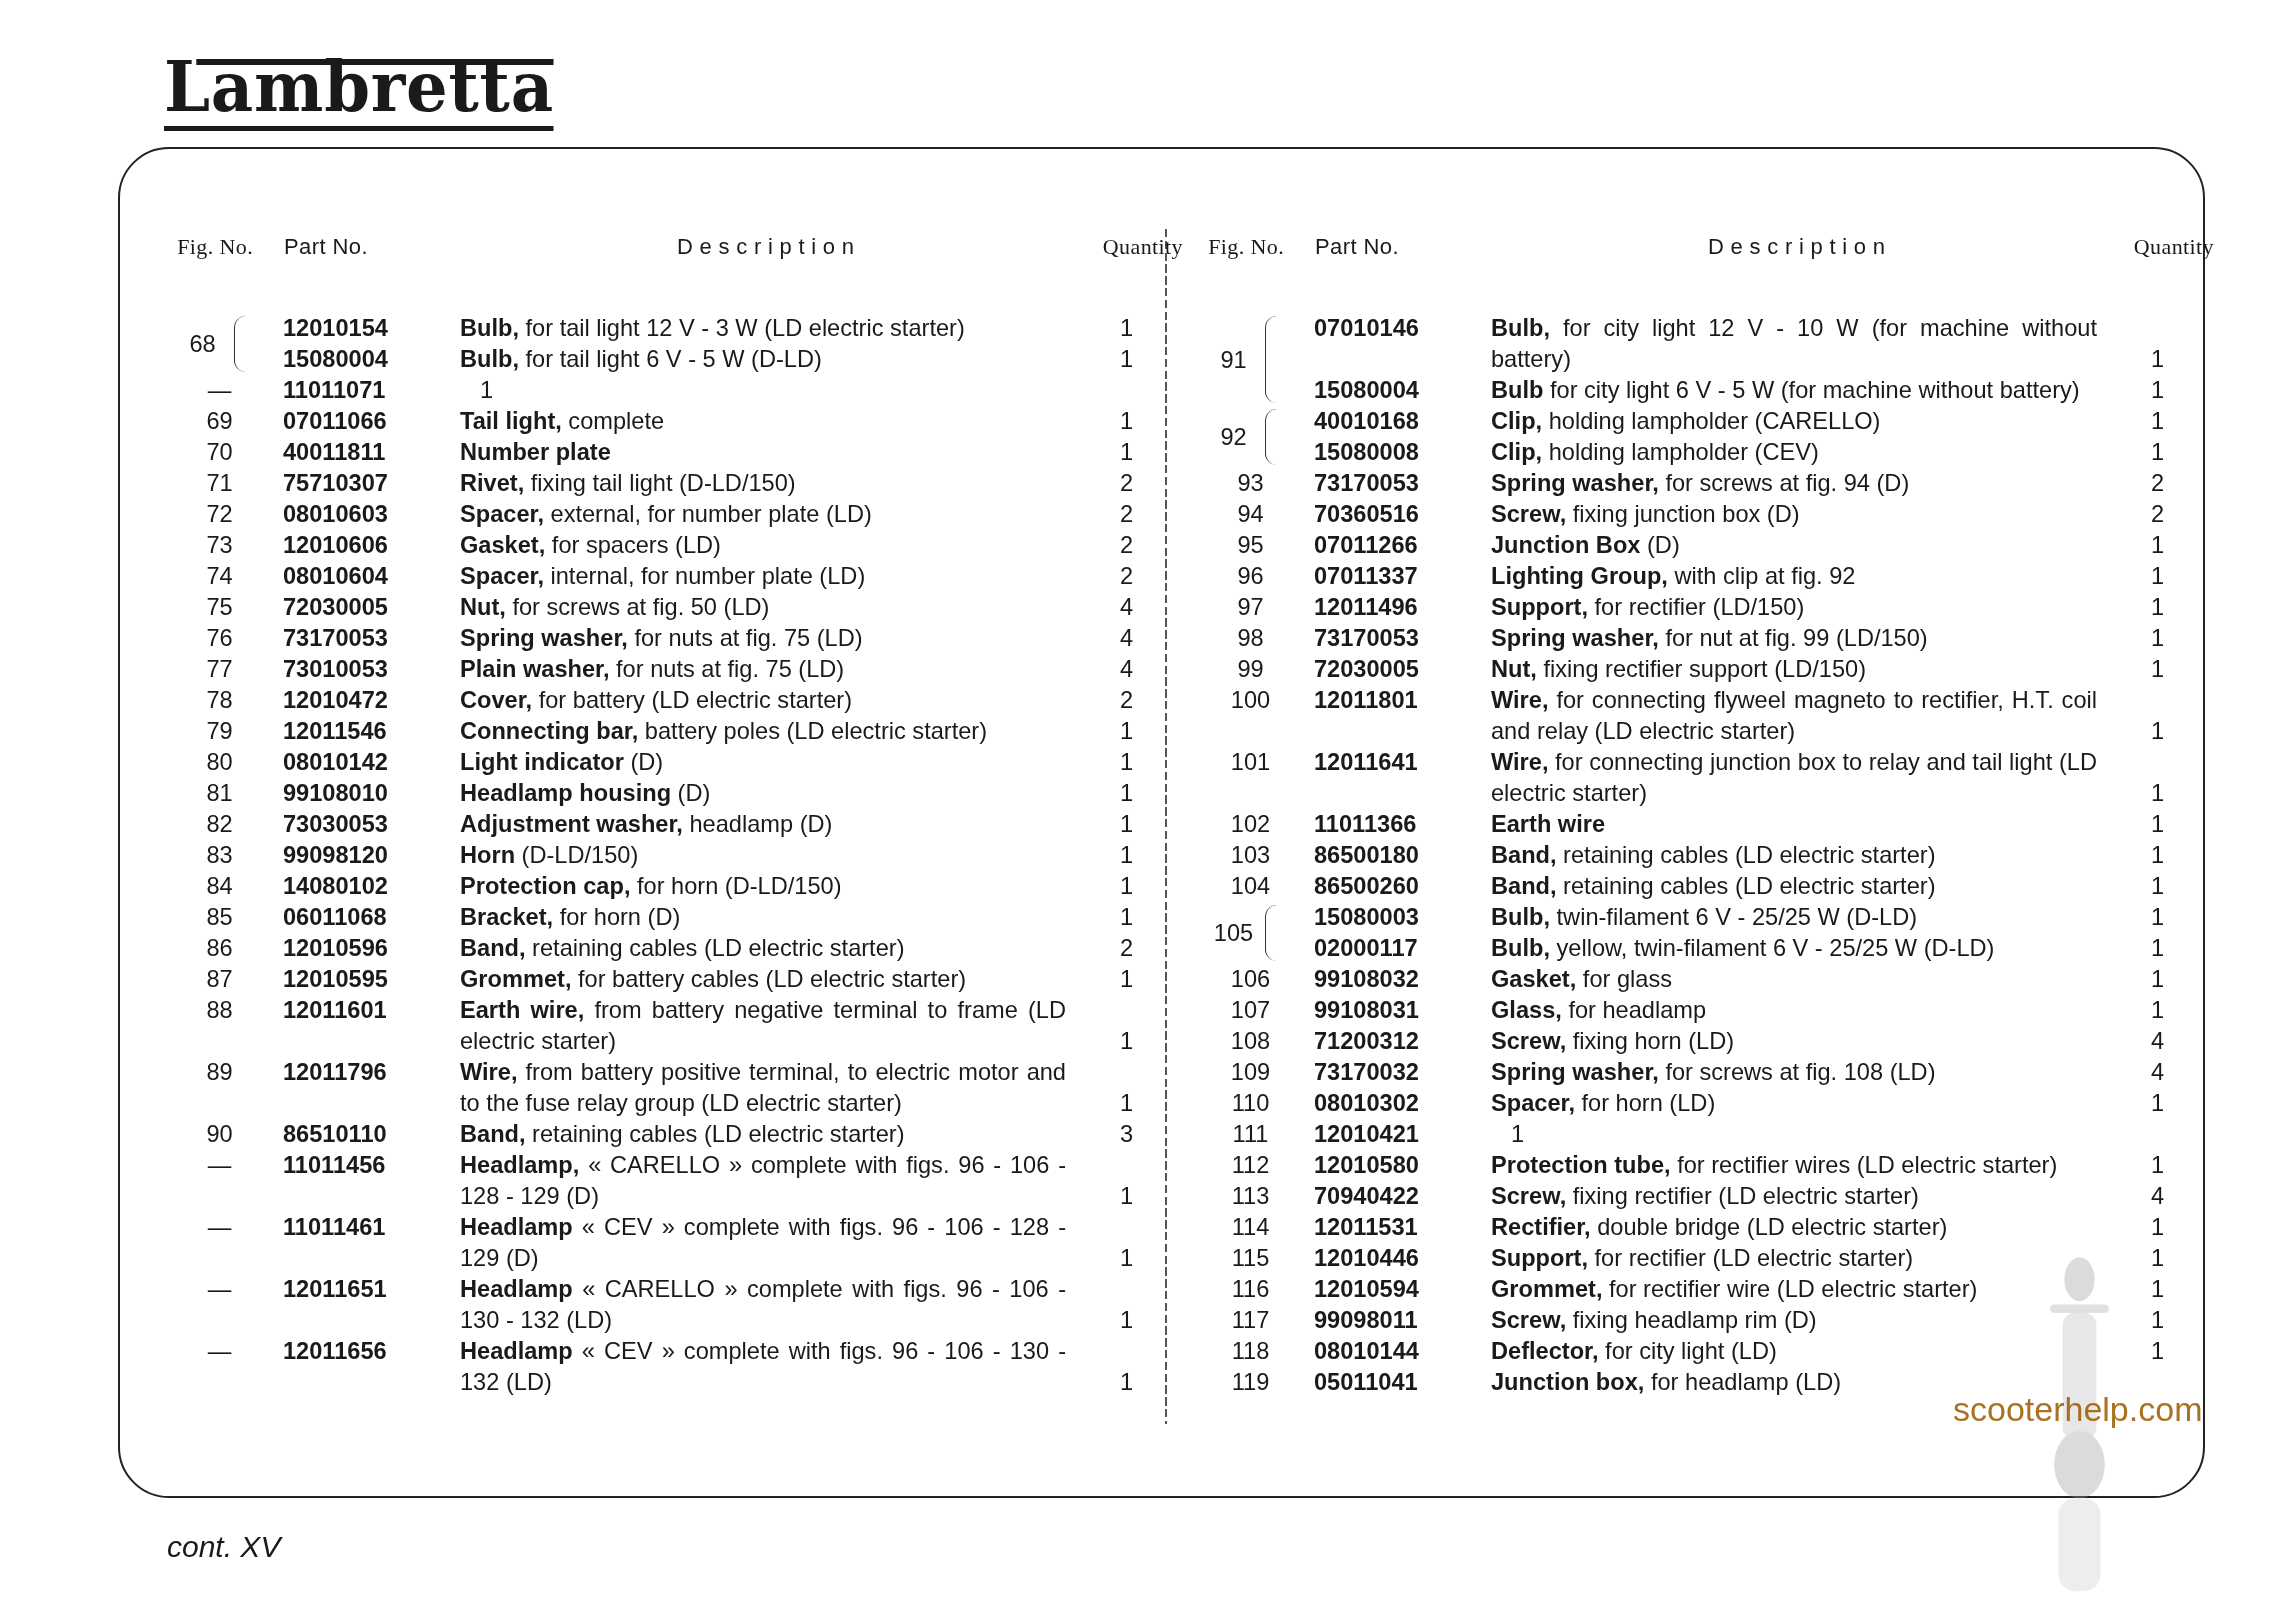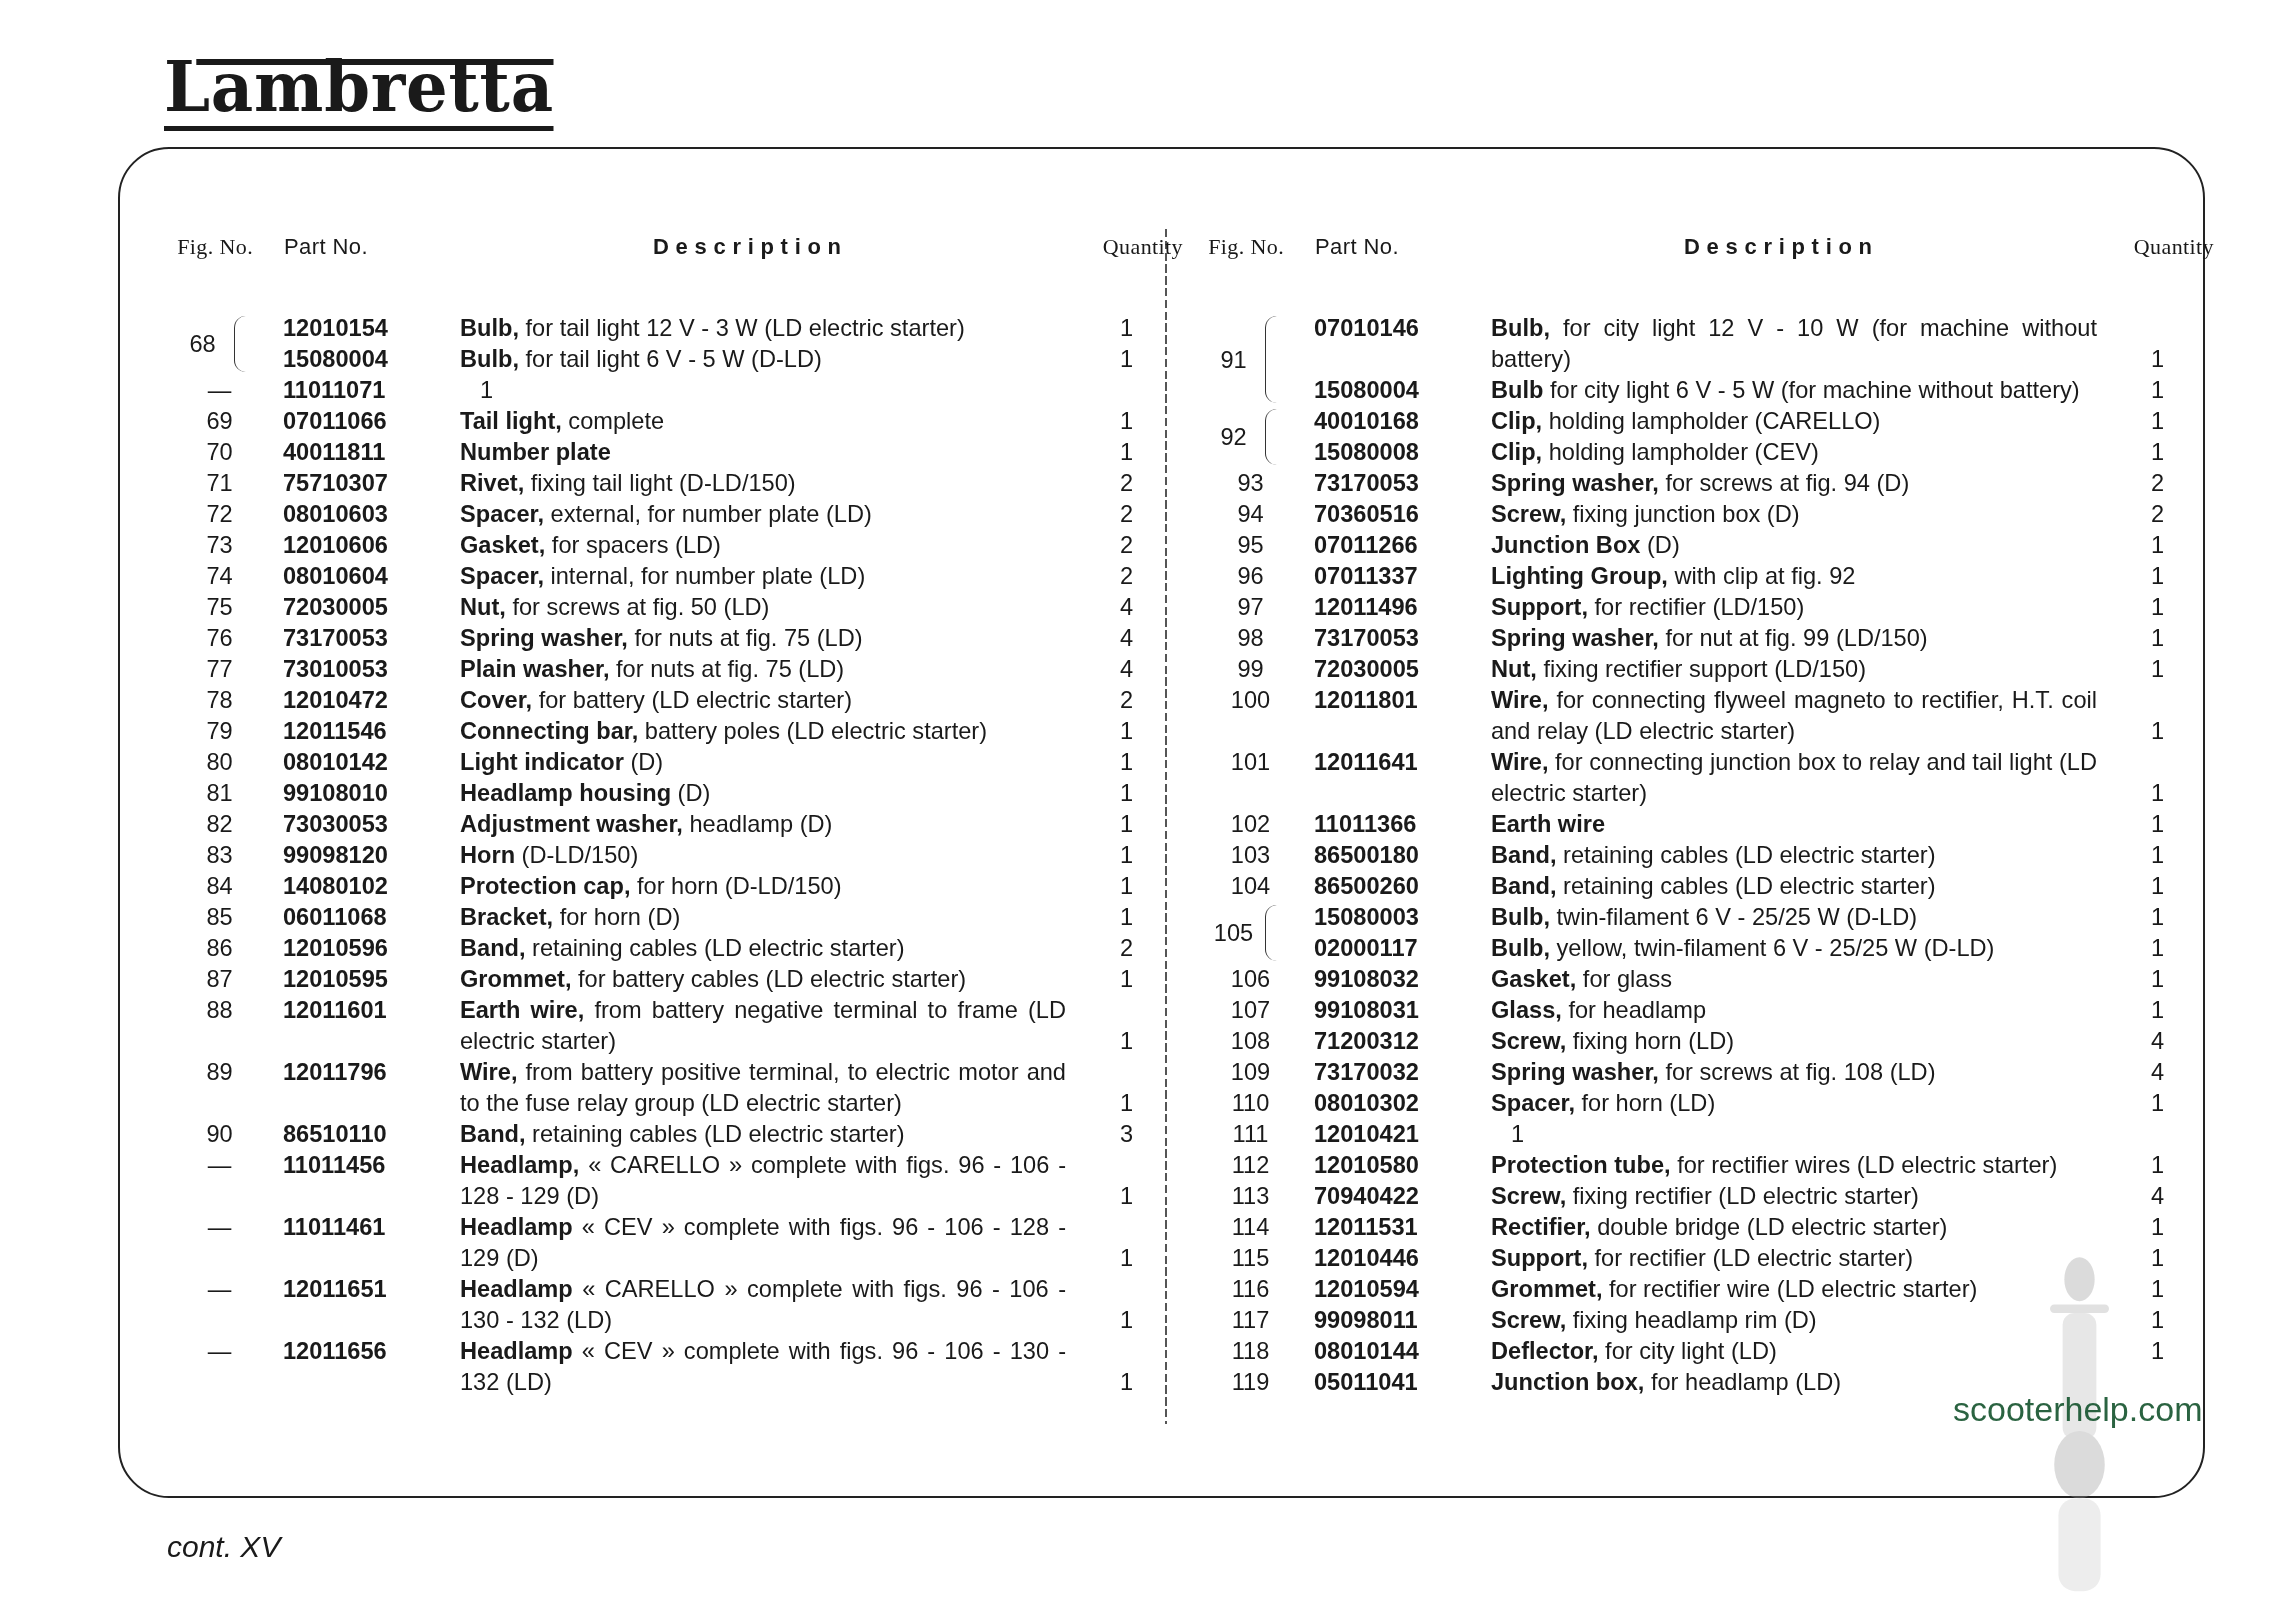--- a/index.html
+++ b/index.html
@@ -18,40 +18,40 @@
   .col { position:absolute; top:227px; width:1010px; }
   .col.left { left:173px; }
   .col.right { left:1204px; }
   .divider { position:absolute; left:1165px; top:229px; width:1.7px; height:1195px;
              background:repeating-linear-gradient(#555 0 8.4px, transparent 8.4px 11.8px); }
 
   .hdr { position:relative; height:51px; font-size:22px; letter-spacing:0.4px; }
   .hdr span { position:absolute; top:6.7px; }
   .h-fig { left:4.2px;font-family:Liberation Serif, serif; }
   .h-part { left:111px; }
-  .h-desc { left:480px; letter-spacing:6.7px;font-weight:bold; }
+  .h-desc { left:504px; letter-spacing:6.7px; }
   .h-qty { right:0;font-family:Liberation Serif, serif; }
 
   .rows { margin-top:35px; }
   .row { position:relative; display:flex; font-size:23.6px; line-height:31px; }
   .c-fig { width:93px; text-align:center; flex:none; }
   .c-part { width:160px; font-weight:bold; flex:none; padding-left:17px; box-sizing:border-box; }
   .c-desc { width:606px; flex:none; text-align:justify; padding-left:34px; }
   .c-desc b { font-weight:bold; }
   .c-qty { width:67px; text-align:right; flex:none; align-self:flex-end; padding-right:51px; }
 
   .group { position:relative; }
   .group .gfig { position:absolute; left:0; width:59px; text-align:center; top:50%;
                  transform:translateY(-50%); font-size:23.6px; }
   .group .brace { position:absolute; left:61px; top:3.4px; bottom:3.4px; width:11.8px;
                   border-left:1.7px solid #333; border-radius:11.8px 0 0 11.8px; }
   .group .row .c-fig { visibility:hidden; }
 
   .footer { position:absolute; left:167px; top:1530px; font-size:30px; font-style:italic; }
-  .watermark { position:absolute; left:1953px; top:1390px; font-size:34px; color:#14532d;
+  .watermark { position:absolute; left:1953px; top:1390px; font-size:34px; color:#a16207;
                font-family:"Liberation Sans", sans-serif; opacity:0.9; }
   .scooter { position:absolute; left:2033px; top:1254px; width:93px; height:354px; opacity:0.35; }
 </style>
 </head>
 <body>
 
 <div class="logo">Lambretta</div>
 <div class="frame"></div>
 <div class="divider"></div>
 

